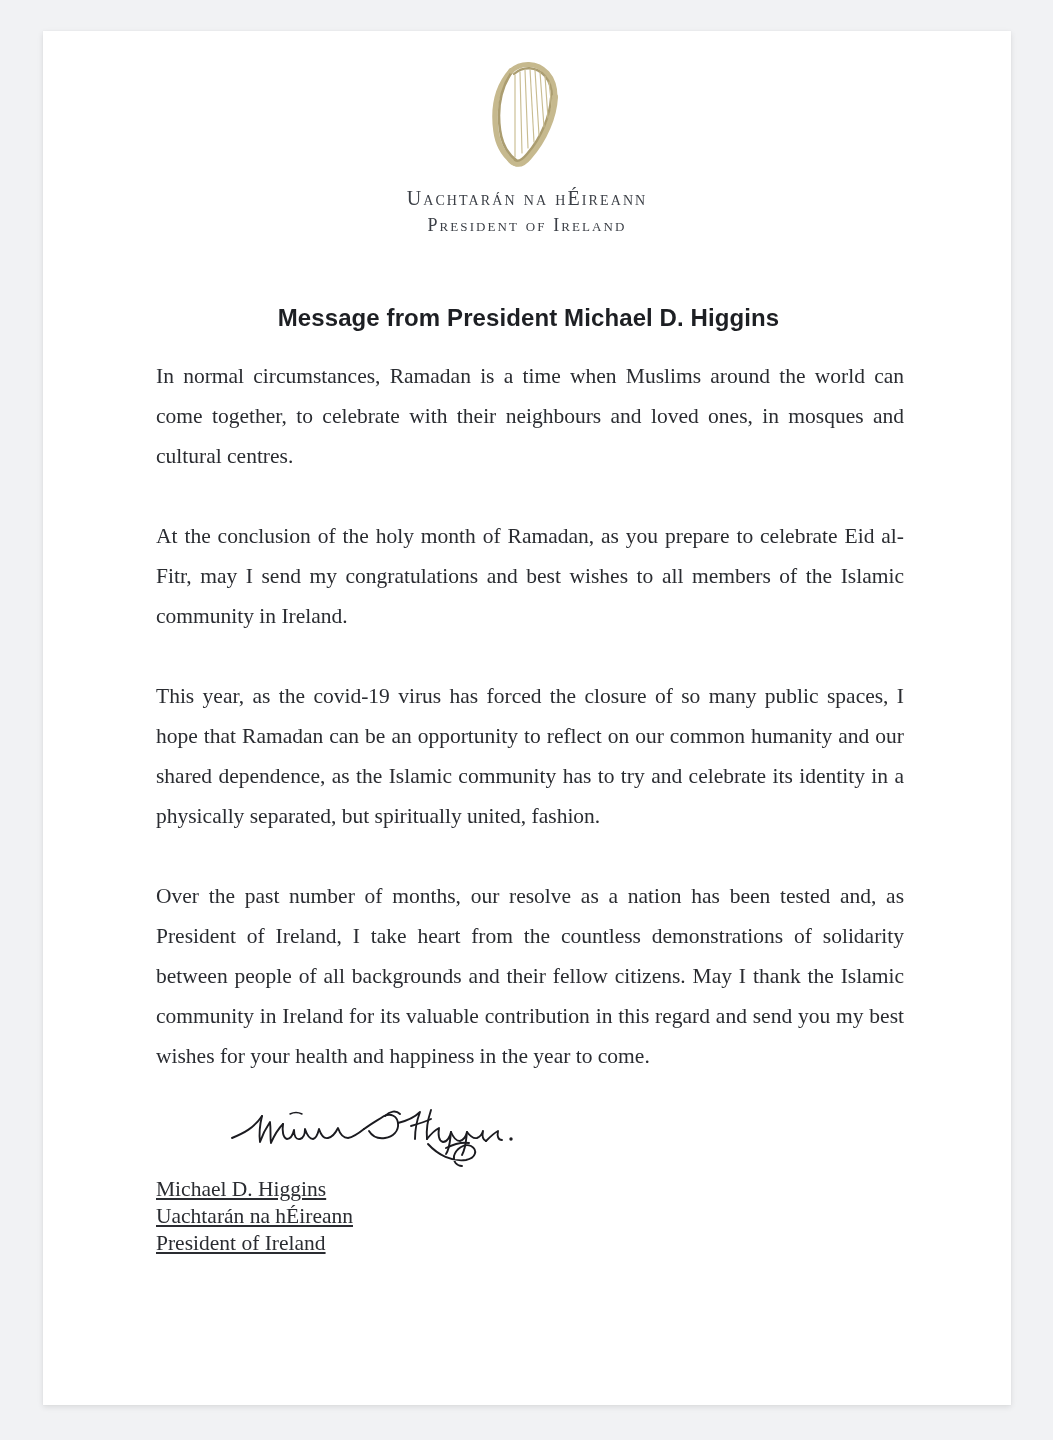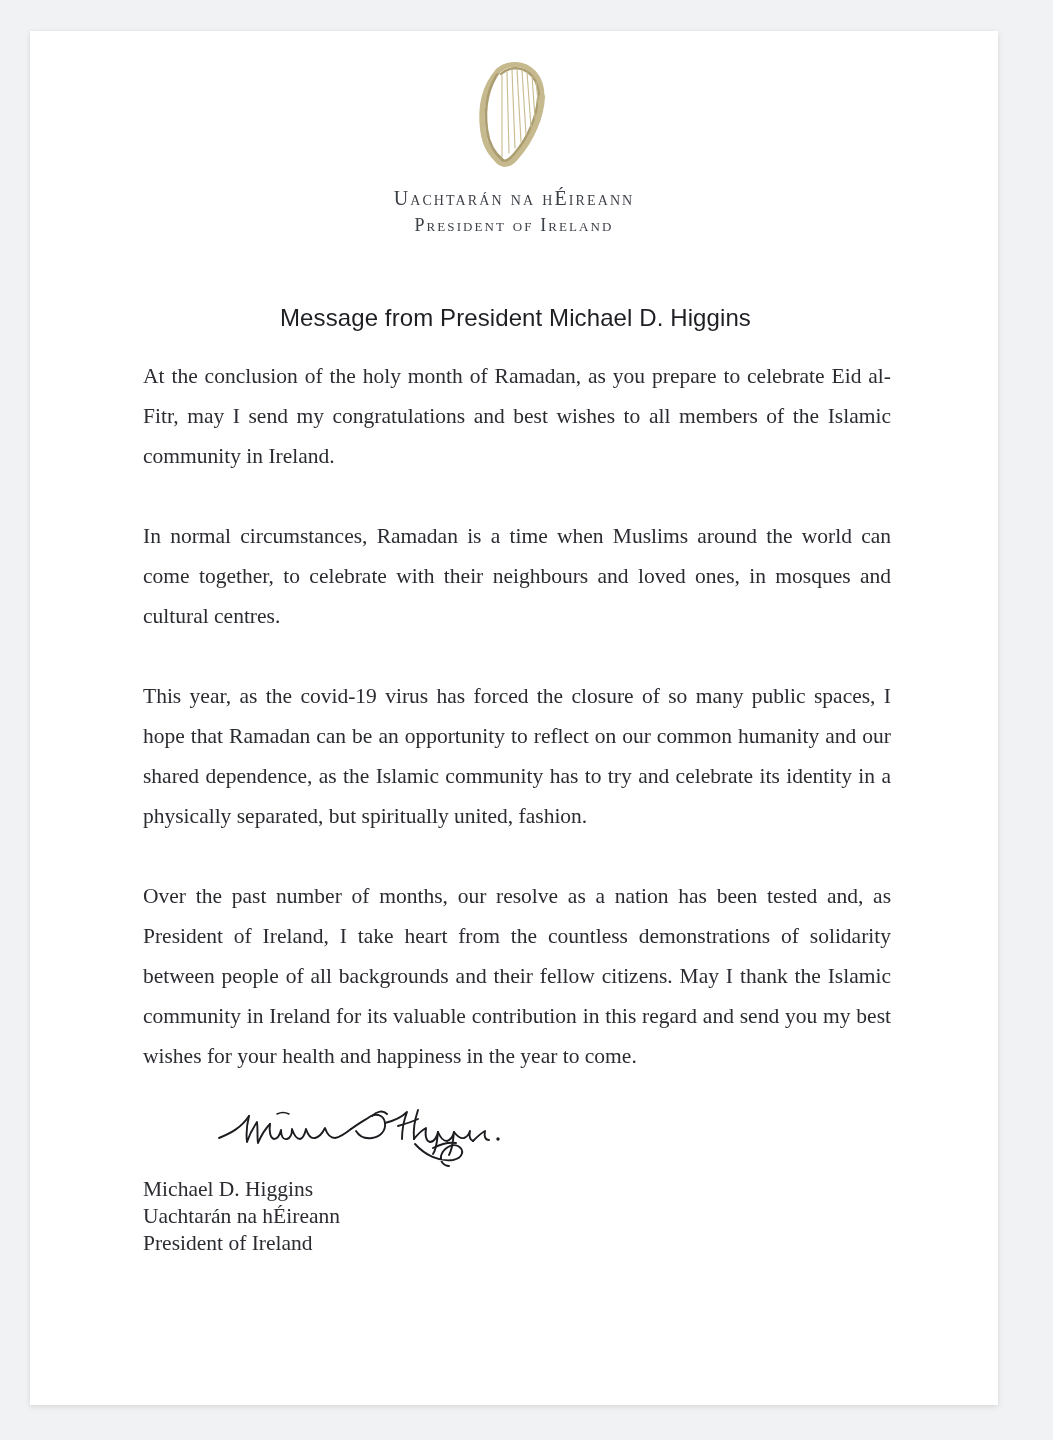--- a/index.html
+++ b/index.html
@@ -9,21 +9,21 @@
   body {
     width: 1053px;
     height: 1440px;
     background: #f1f2f4;
     font-family: "Liberation Serif", serif;
     overflow: hidden;
   }
 
   .page {
     position: absolute;
-    left: 30px;
+    left: 43px;
     top: 31px;
     width: 968px;
     height: 1374px;
     background: #ffffff;
     box-shadow: 0 2px 6px rgba(0,0,0,0.10), 0 0 1px rgba(0,0,0,0.06);
     overflow: hidden;
   }
 
   
   .letterhead {
@@ -60,21 +60,21 @@
   }
 
   
   .doc-title {
     position: absolute;
     left: 113px;
     top: 273px;
     width: 745px;
     text-align: center;
     font-family: "Liberation Sans", sans-serif;
-    font-weight: normal;
+    font-weight: bold;
     font-size: 24px;
     color: #1d1f23;
     letter-spacing: 0.1px;
   }
 
   .body-block {
     position: absolute;
     left: 113px;
     top: 325px;
     width: 748px;
@@ -101,20 +101,21 @@
   }
   .sign-block {
     position: absolute;
     left: 113px;
     top: 1145px;
     width: 500px;
     font-family: "Liberation Serif", serif;
     font-size: 21.5px;
     line-height: 27px;
     color: #2a2c31;
+    text-decoration: underline;
   }
   .sign-block div { white-space: pre; }
 </style>
 </head>
 <body>
 
 <div class="page">
 
   <div class="letterhead">
 
@@ -147,22 +148,22 @@
       </svg>
     </div>
 
     <div class="lh-line1">Uachtarán na hÉireann</div>
     <div class="lh-line2">President of Ireland</div>
   </div>
 
   <div class="doc-title">Message from President Michael D. Higgins</div>
 
   <div class="body-block">
+    <p class="para">In normal circumstances, Ramadan is a time when Muslims around the world can come together, to celebrate with their neighbours and loved ones, in mosques and cultural centres.</p>
     <p class="para">At the conclusion of the holy month of Ramadan, as you prepare to celebrate Eid al-Fitr, may I send my congratulations and best wishes to all members of the Islamic community in Ireland.</p>
-    <p class="para">In normal circumstances, Ramadan is a time when Muslims around the world can come together, to celebrate with their neighbours and loved ones, in mosques and cultural centres.</p>
     <p class="para">This year, as the covid-19 virus has forced the closure of so many public spaces, I hope that Ramadan can be an opportunity to reflect on our common humanity and our shared dependence, as the Islamic community has to try and celebrate its identity in a physically separated, but spiritually united, fashion.</p>
     <p class="para">Over the past number of months, our resolve as a nation has been tested and, as President of Ireland, I take heart from the countless demonstrations of solidarity between people of all backgrounds and their fellow citizens. May I thank the Islamic community in Ireland for its valuable contribution in this regard and send you my best wishes for your health and happiness in the year to come.</p>
   </div>
 
   <div class="signature">
     <svg width="290" height="90" viewBox="0 0 290 90" xmlns="http://www.w3.org/2000/svg">
       <g fill="none" stroke="#1b1b20" stroke-width="1.9" stroke-linecap="round" stroke-linejoin="round">
 
         <path d="M4 52 C16 47 26 42 34 30"></path>
 

